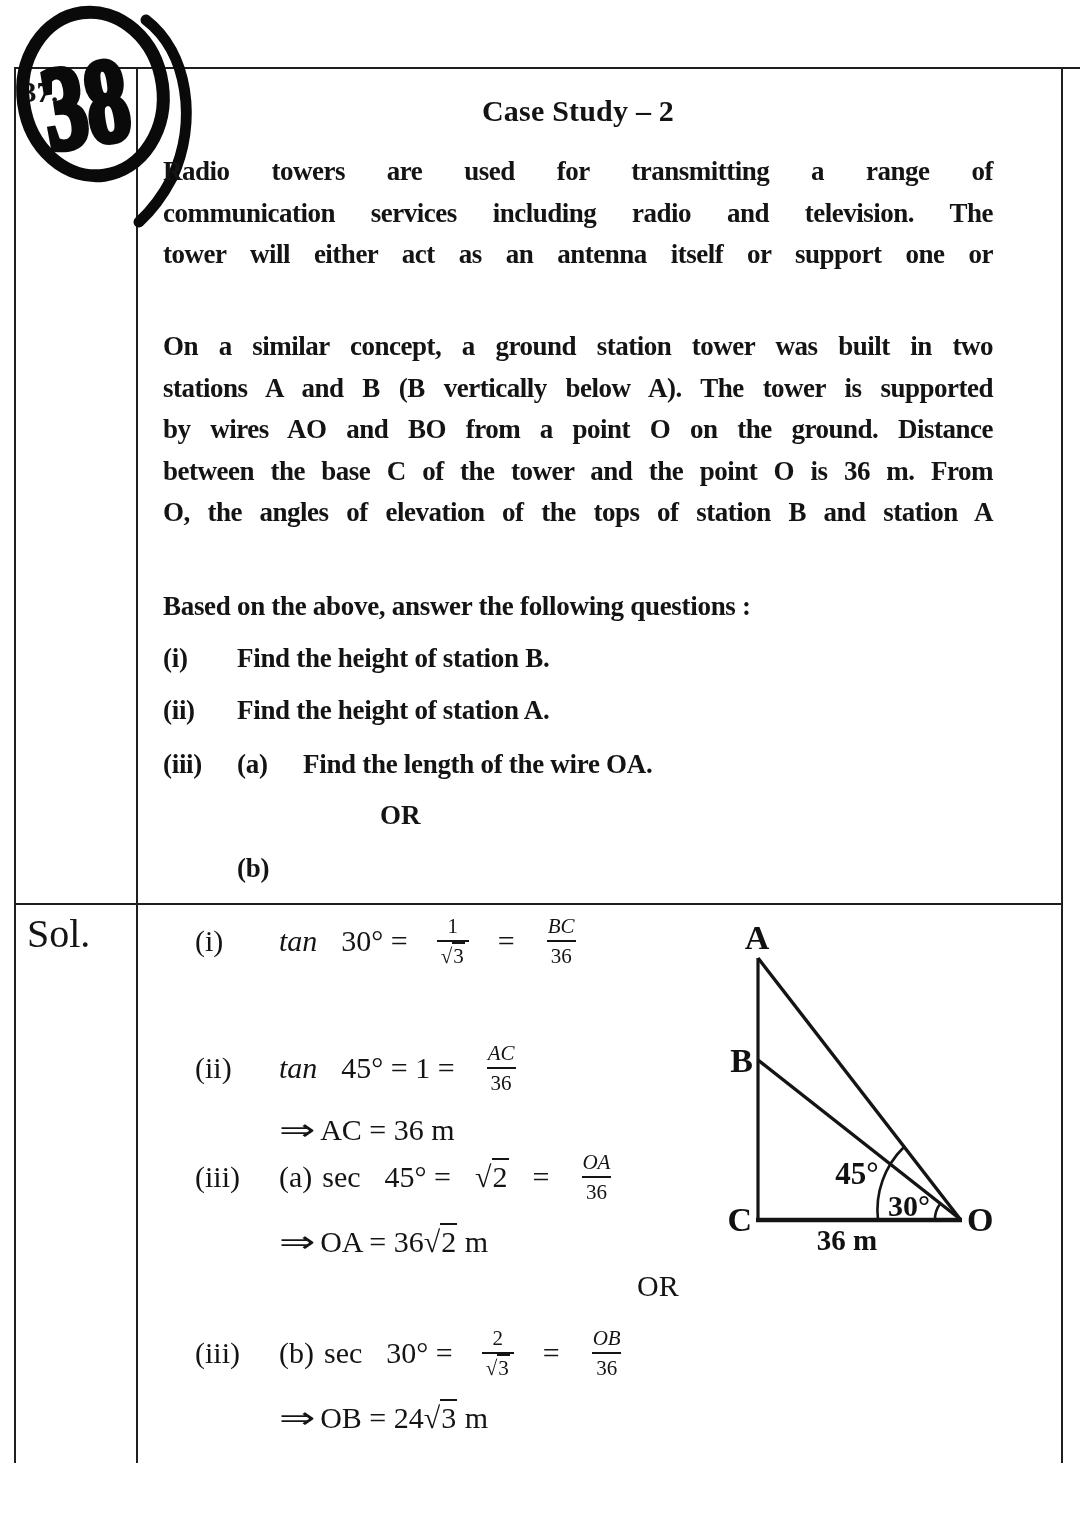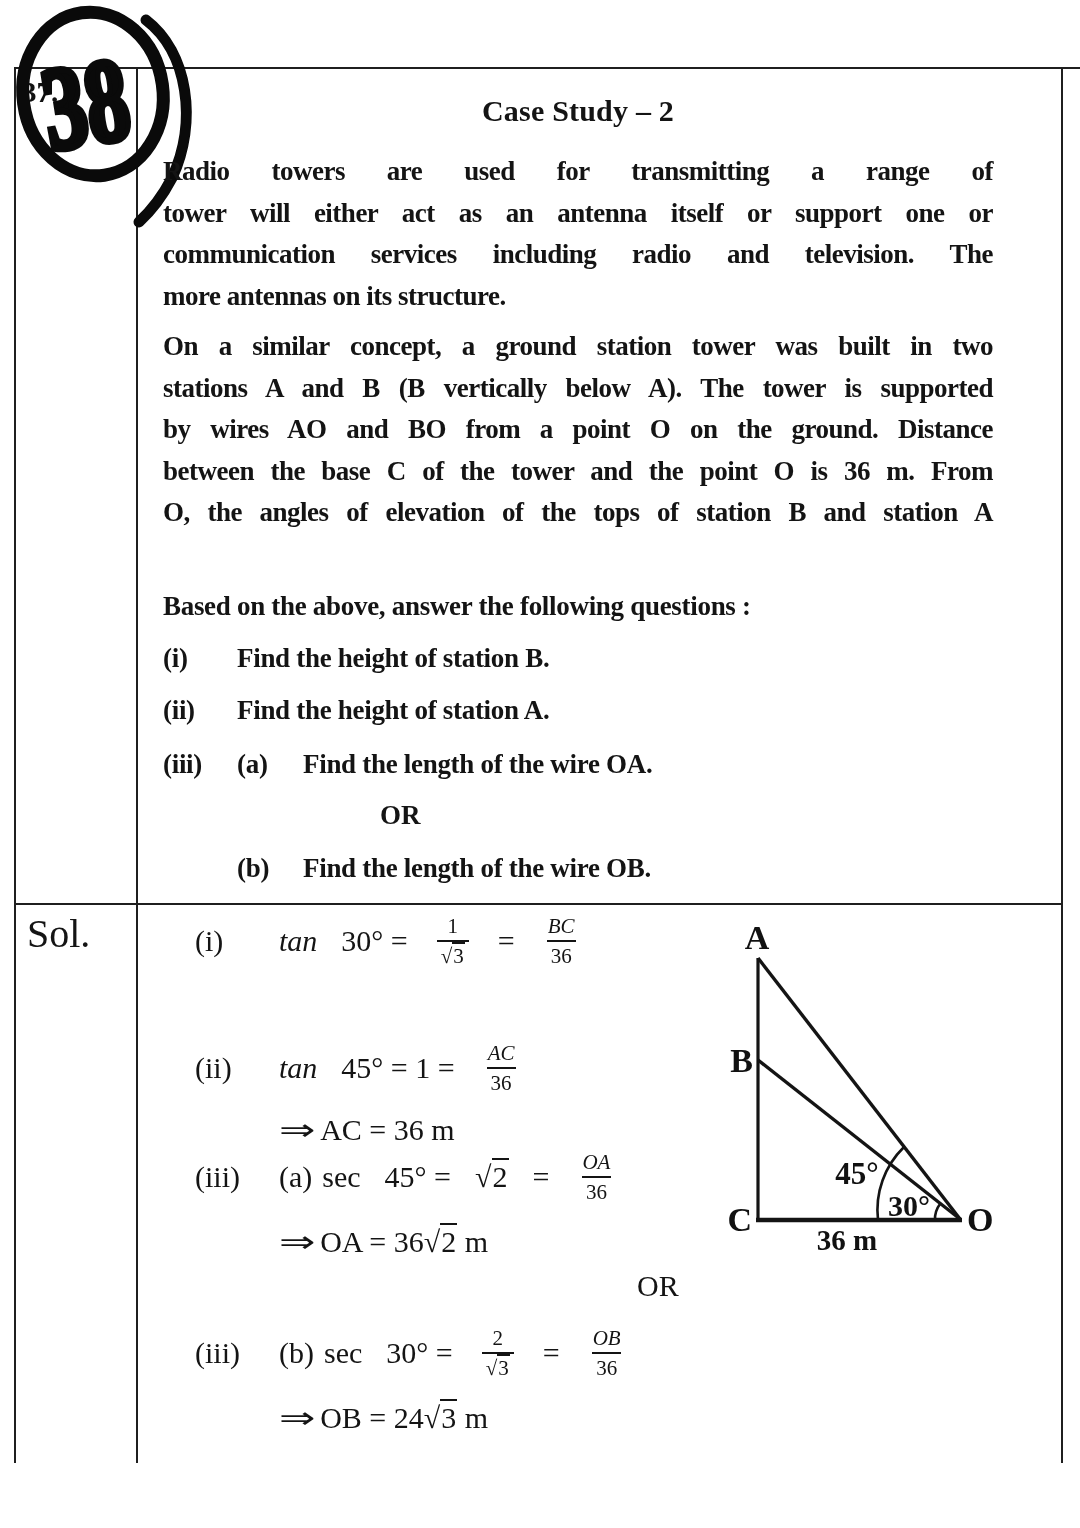--- a/index.html
+++ b/index.html
@@ -56,23 +56,22 @@
     <path d="M 146 20 C 188 52, 198 122, 172 178 C 162 197, 151 211, 139 222" fill="none" stroke="#0a0a0a" stroke-width="11" stroke-linecap="round"></path>
     <g transform="translate(50,150) rotate(-9) scale(0.85,1.18)">
       <text x="0" y="0" font-size="100" font-weight="bold" style="fill:#0a0a0a;stroke:#0a0a0a;stroke-width:6">38</text>
     </g>
   </svg>
 
   <div class="title">Case Study – 2</div>
 
   <div class="para" style="top:151px">
     <div class="jl">Radio towers are used for transmitting a range of</div>
+    <div class="jl">communication services including radio and television. The</div>
     <div class="jl">tower will either act as an antenna itself or support one or</div>
-    <div class="jl">communication services including radio and television. The</div>
-    <div class="jl-last">more antennas on its structure.</div>
   </div>
 
   <div class="para" style="top:326px">
     <div class="jl">On a similar concept, a ground station tower was built in two</div>
     <div class="jl">stations A and B (B vertically below A). The tower is supported</div>
     <div class="jl">by wires AO and BO from a point O on the ground. Distance</div>
     <div class="jl">between the base C of the tower and the point O is 36 m. From</div>
     <div class="jl">O, the angles of elevation of the tops of station B and station A</div>
   </div>
 
@@ -94,21 +93,20 @@
     <span class="c1">(iii)</span>
     <span class="c2">(a)</span>
     <span>Find the length of the wire OA.</span>
   </div>
 
   <div class="orq" style="top:800px">OR</div>
 
   <div class="qrow" style="top:852px">
     <span class="c1"></span>
     <span class="c2">(b)</span>
-    <span>Find the length of the wire OB.</span>
   </div>
 
   <div class="sol-label">Sol.</div>
 
   <div class="frow" style="top:904px">
     <span class="fno">(i)</span>
     <span class="it">tan</span>
     <span class="ftx">30° =</span>
     <span class="frac">
         <span class="fnum">1</span>

